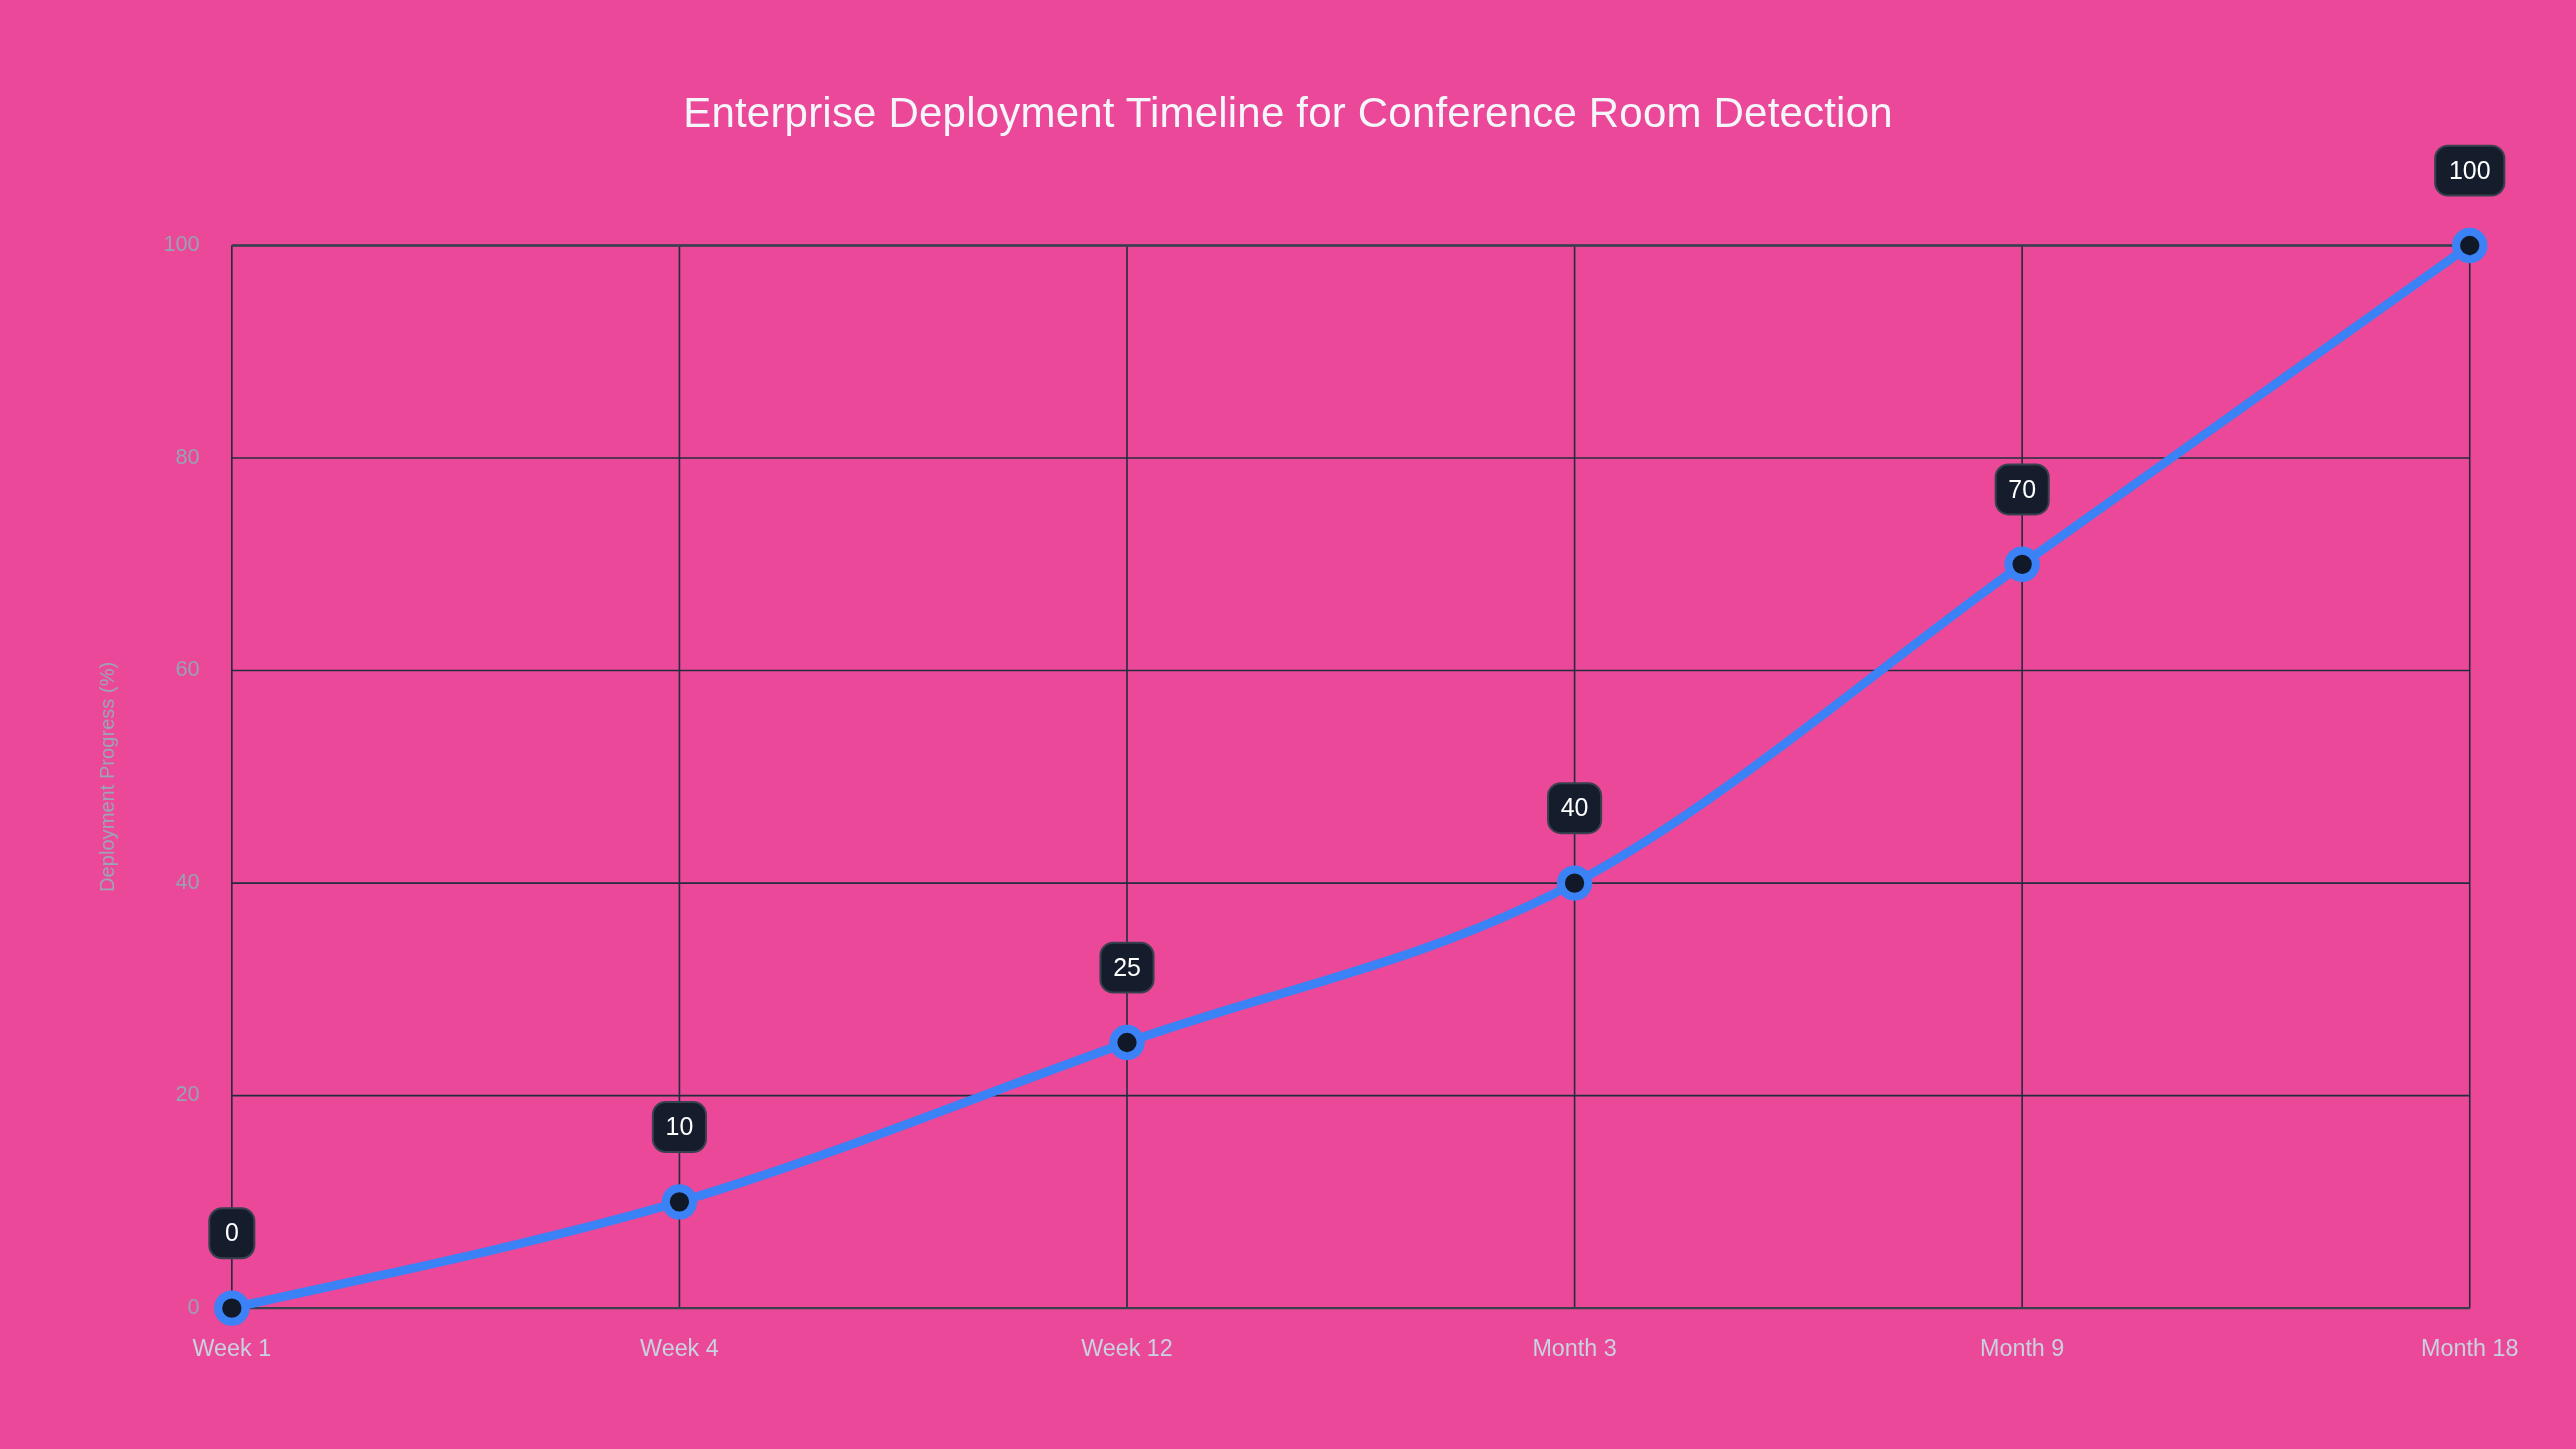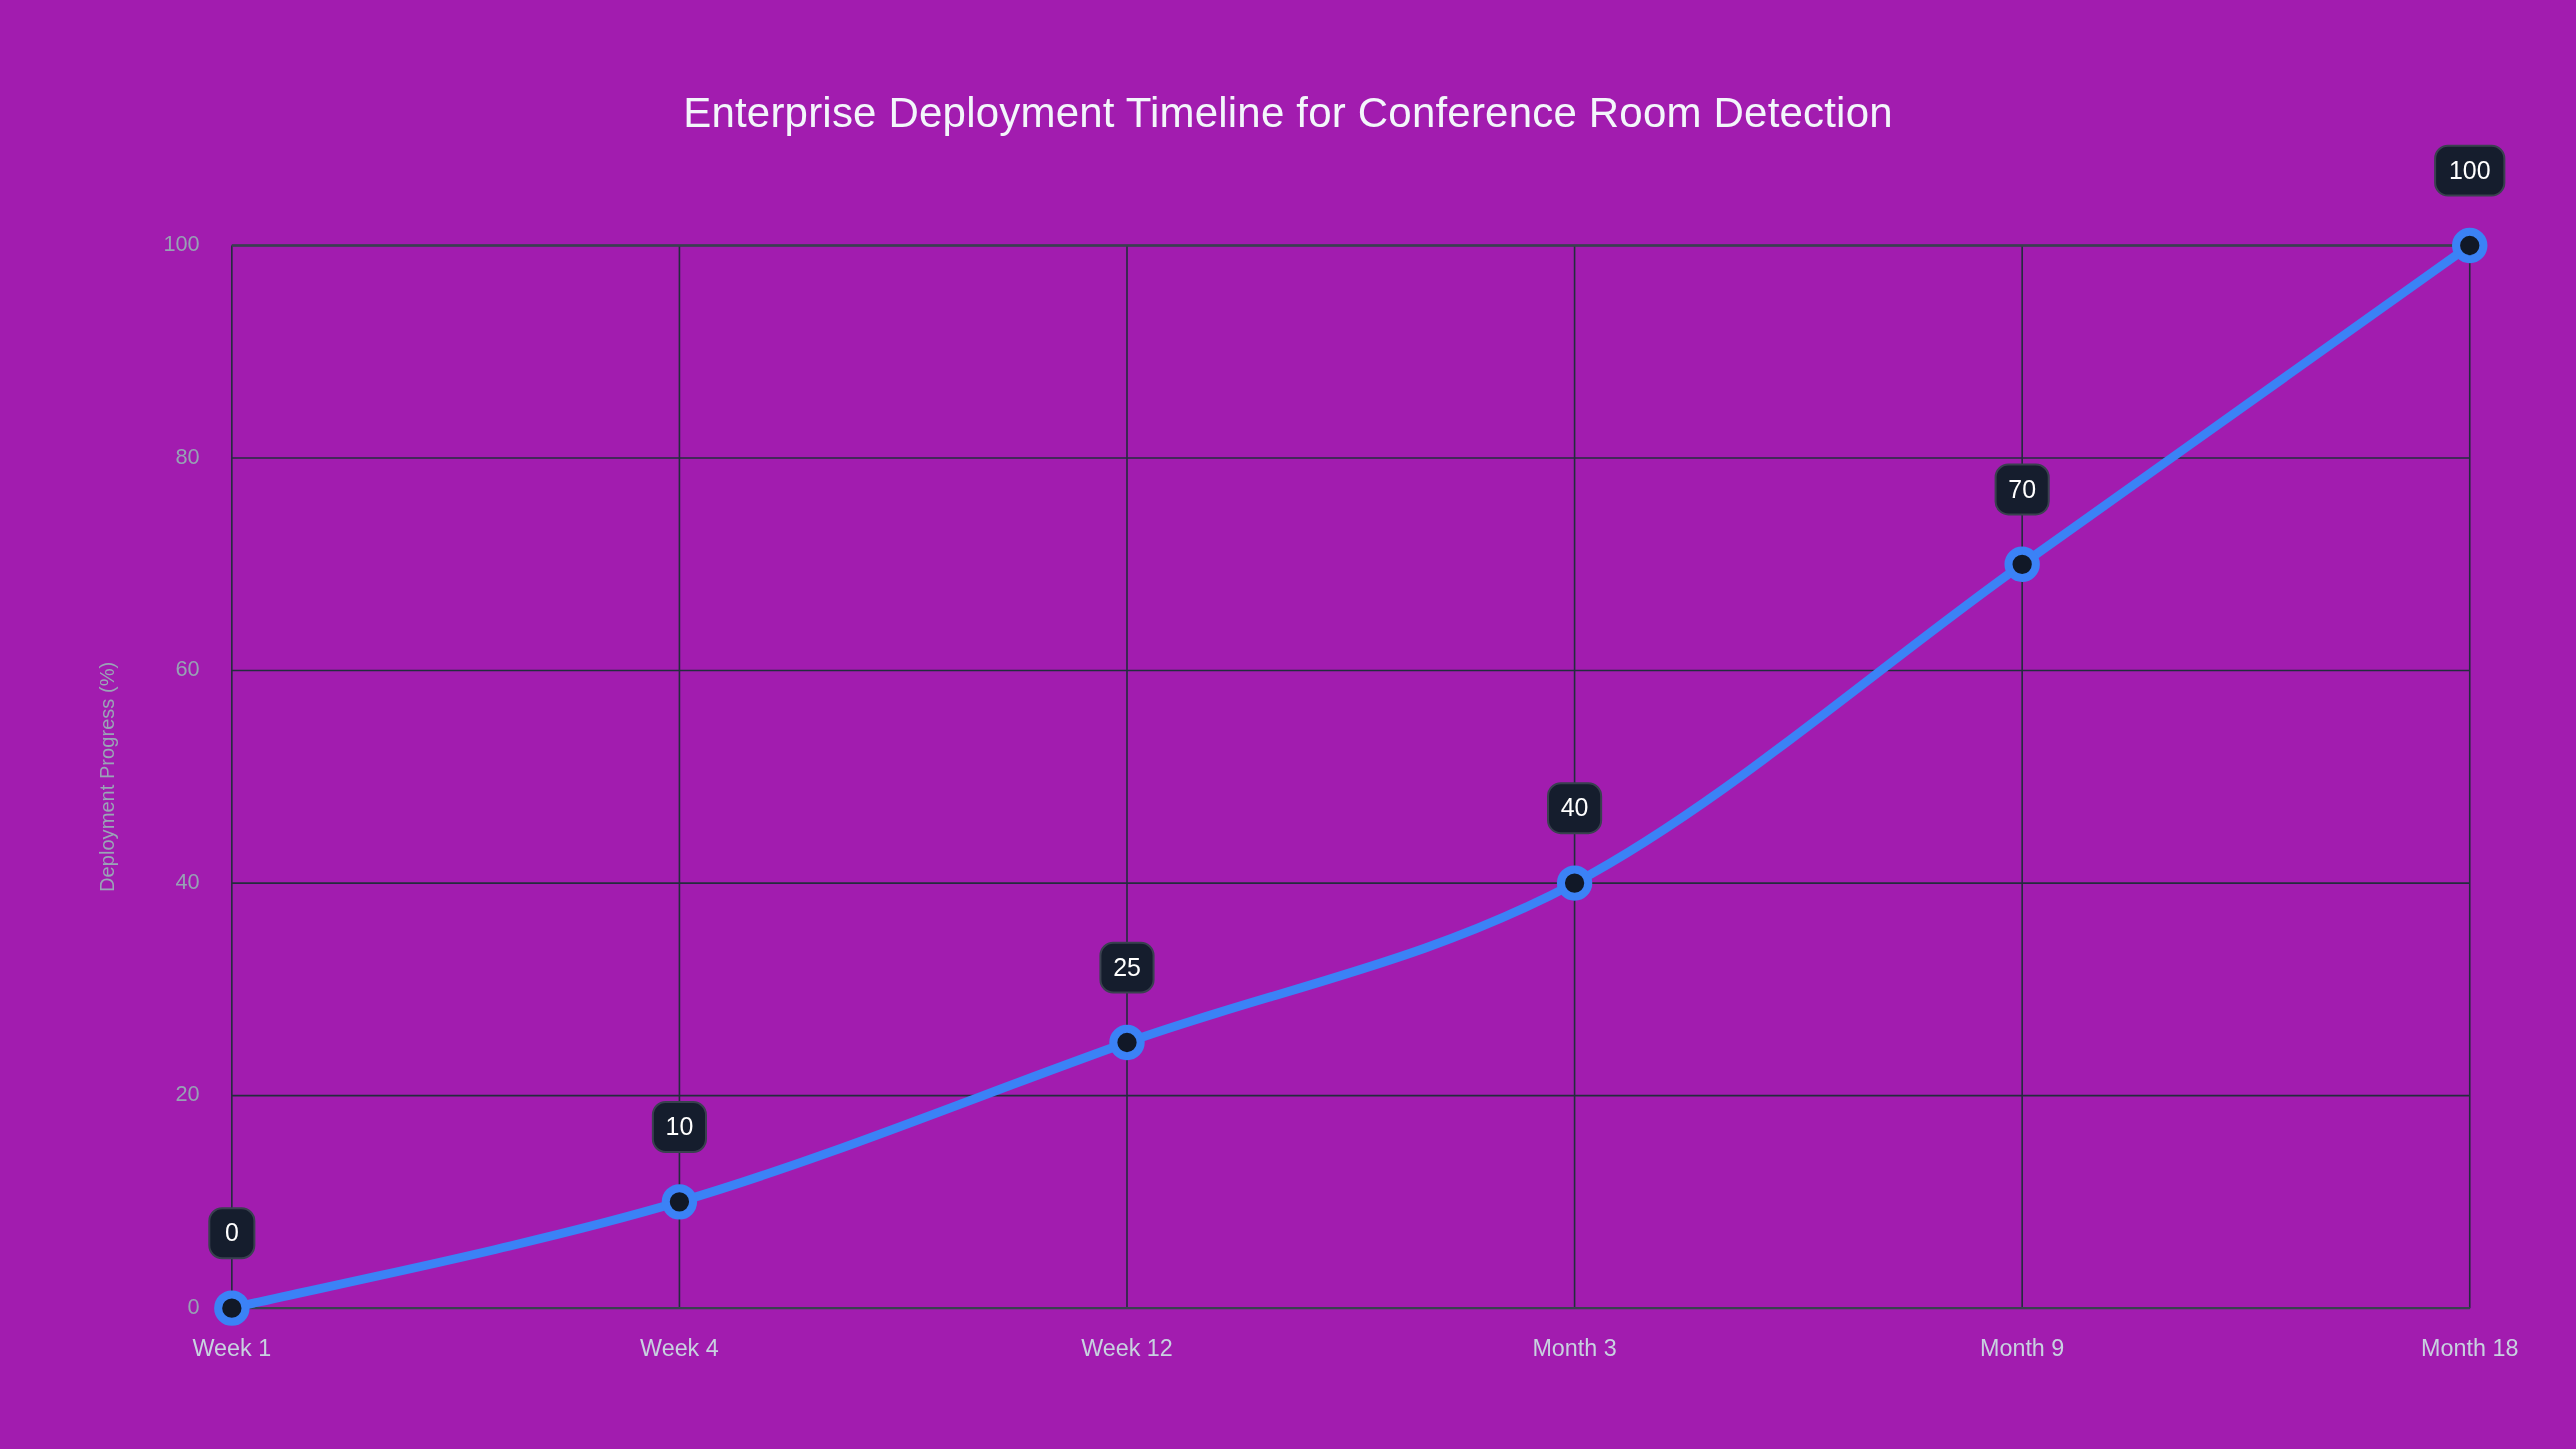--- a/index.html
+++ b/index.html
@@ -10,21 +10,21 @@
   body {
     width: 2576px;
     height: 1449px;
     font-family: "Liberation Sans", sans-serif;
     overflow: hidden;
   }
   #chart-root {
     position: relative;
     width: 2576px;
     height: 1449px;
-    background: #a21caf;
+    background: #ec4899;
   }
   .chart-title {
     position: absolute;
     left: 0;
     top: 89px;
     width: 2576px;
     text-align: center;
     font-size: 42px;
     font-weight: 400;
     color: #f3f6fb;

